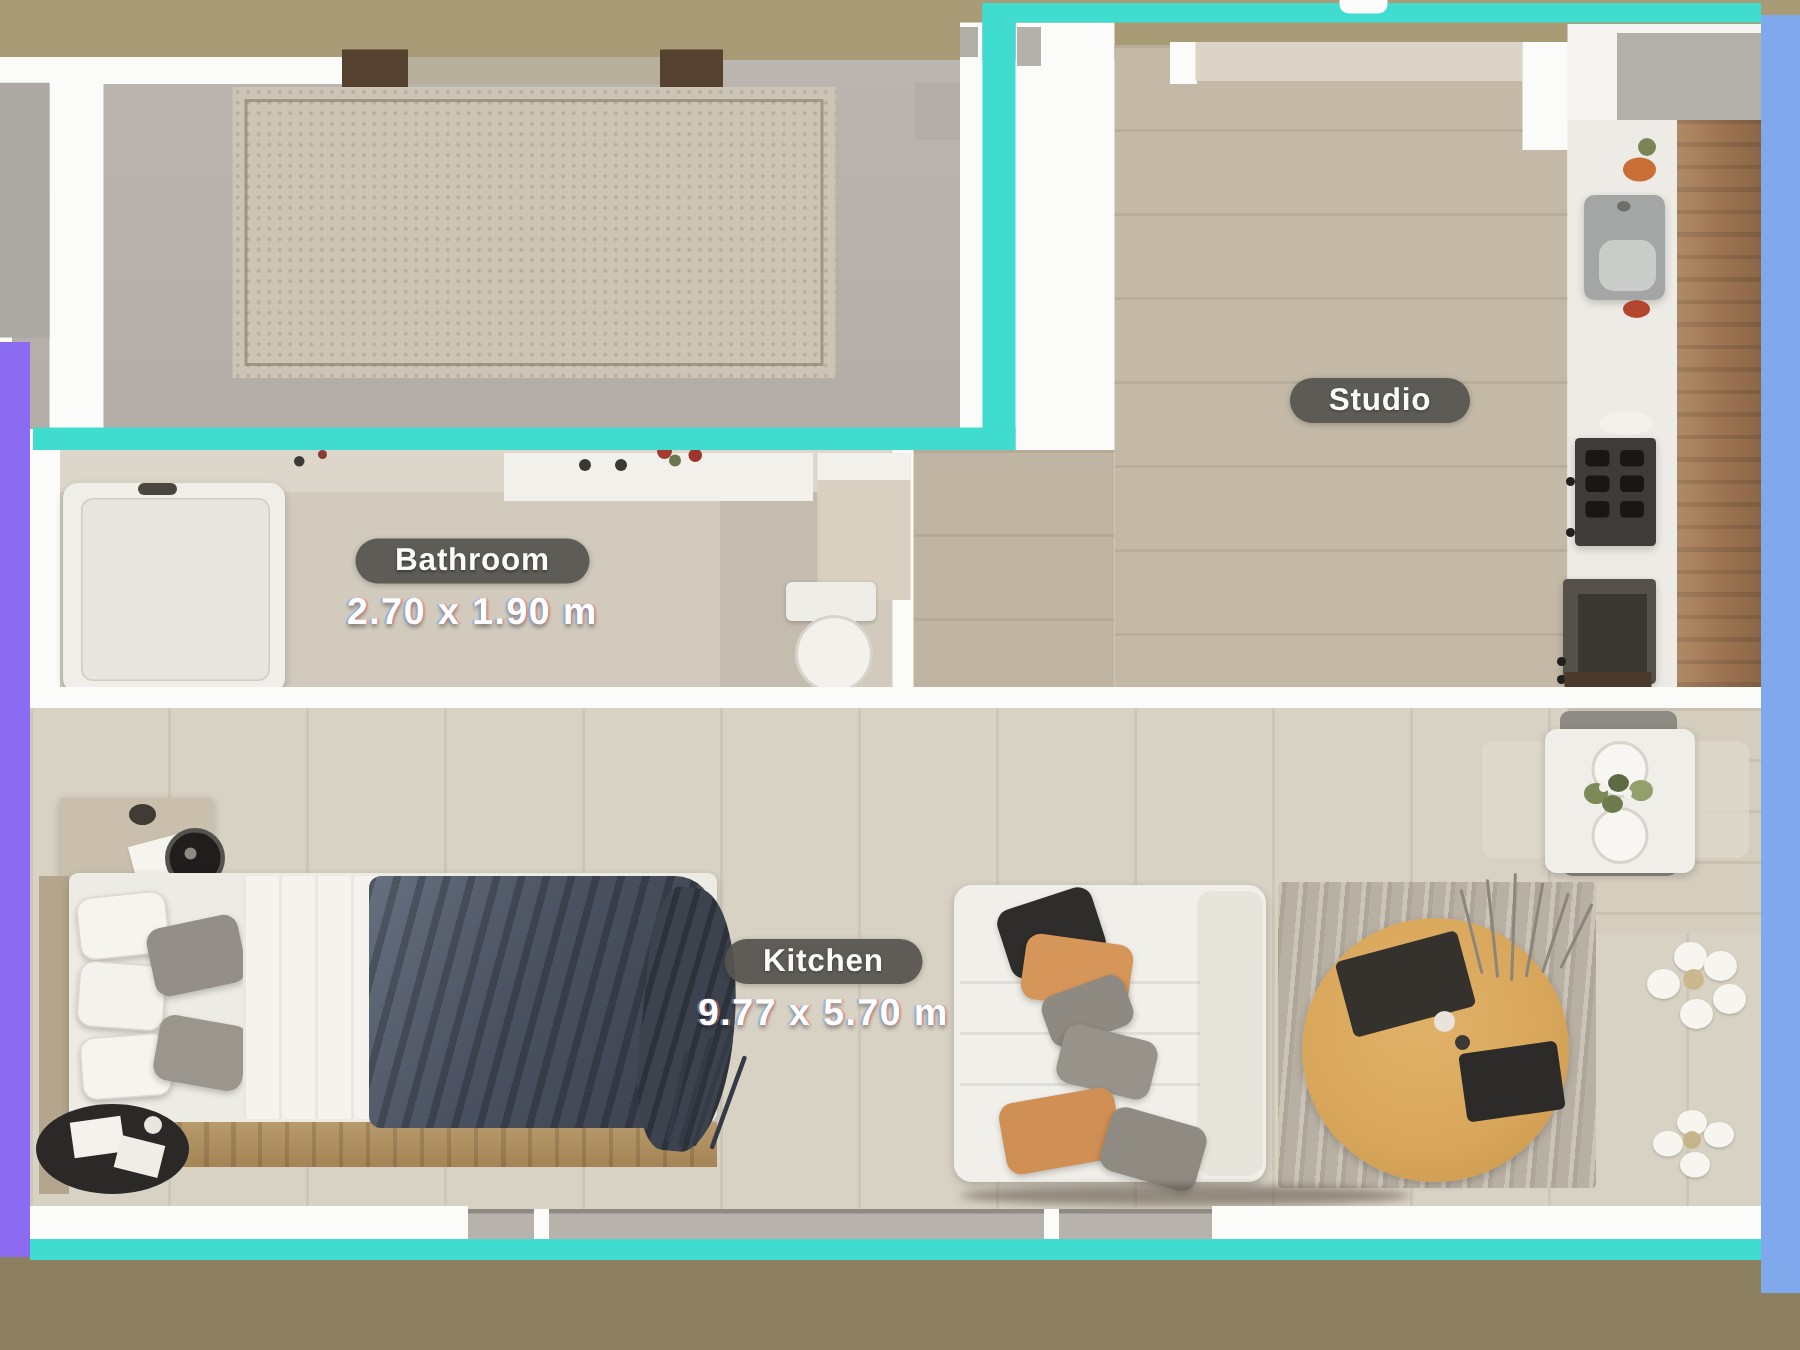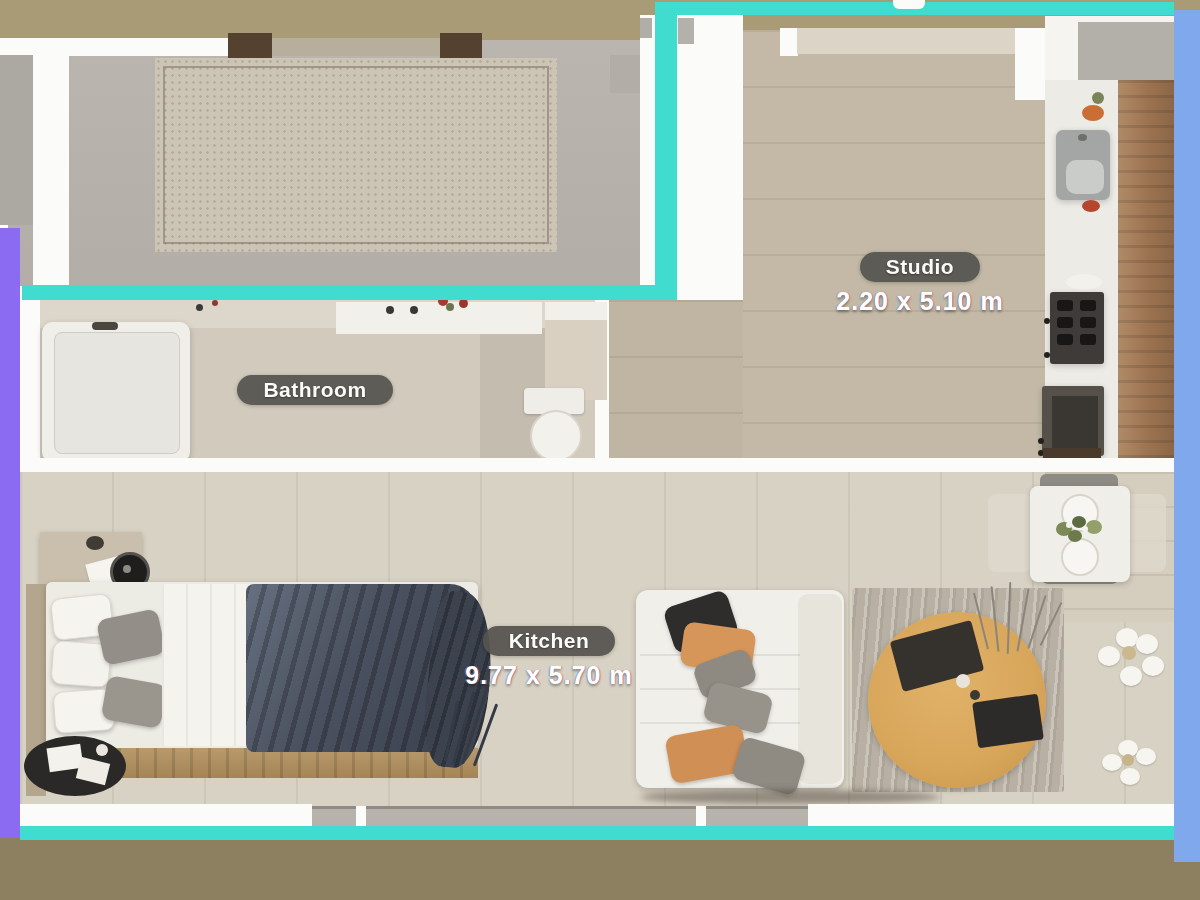--- a/index.html
+++ b/index.html
@@ -211,23 +211,23 @@
   <div class="abs teal" style="left:655px;top:2px;width:22px;height:298px;"></div>
   <div class="abs teal" style="left:22px;top:285px;width:655px;height:15px;"></div>
   <div class="abs teal" style="left:20px;top:826px;width:1154px;height:14px;"></div>
   <div class="abs white" style="left:893px;top:0;width:32px;height:9px;border-radius:0 0 6px 6px;"></div>
 
   <div class="abs" style="left:0;top:228px;width:20px;height:610px;background:var(--purple,#8a6bf2);"></div>
   <div class="abs" style="left:1174px;top:10px;width:26px;height:852px;background:var(--blue,#7fa9ec);"></div>
 
   <div class="room-group" style="left:790px;top:252px;width:260px;">
     <span class="pill">Studio</span>
-    <span class="dim">2.20 x 5.10 m</span>
-  </div>
-  <div class="room-group" style="left:185px;top:375px;width:260px;">
+  </div>
+  <div class="room-group" style="left:185px;top:359px;width:260px;">
     <span class="pill">Bathroom</span>
+    <span class="dim">2.70 x 1.90 m</span>
   </div>
   <div class="room-group" style="left:419px;top:626px;width:260px;">
     <span class="pill">Kitchen</span>
     <span class="dim">9.77 x 5.70 m</span>
   </div>
 
 </div>
 
 </body></html>

